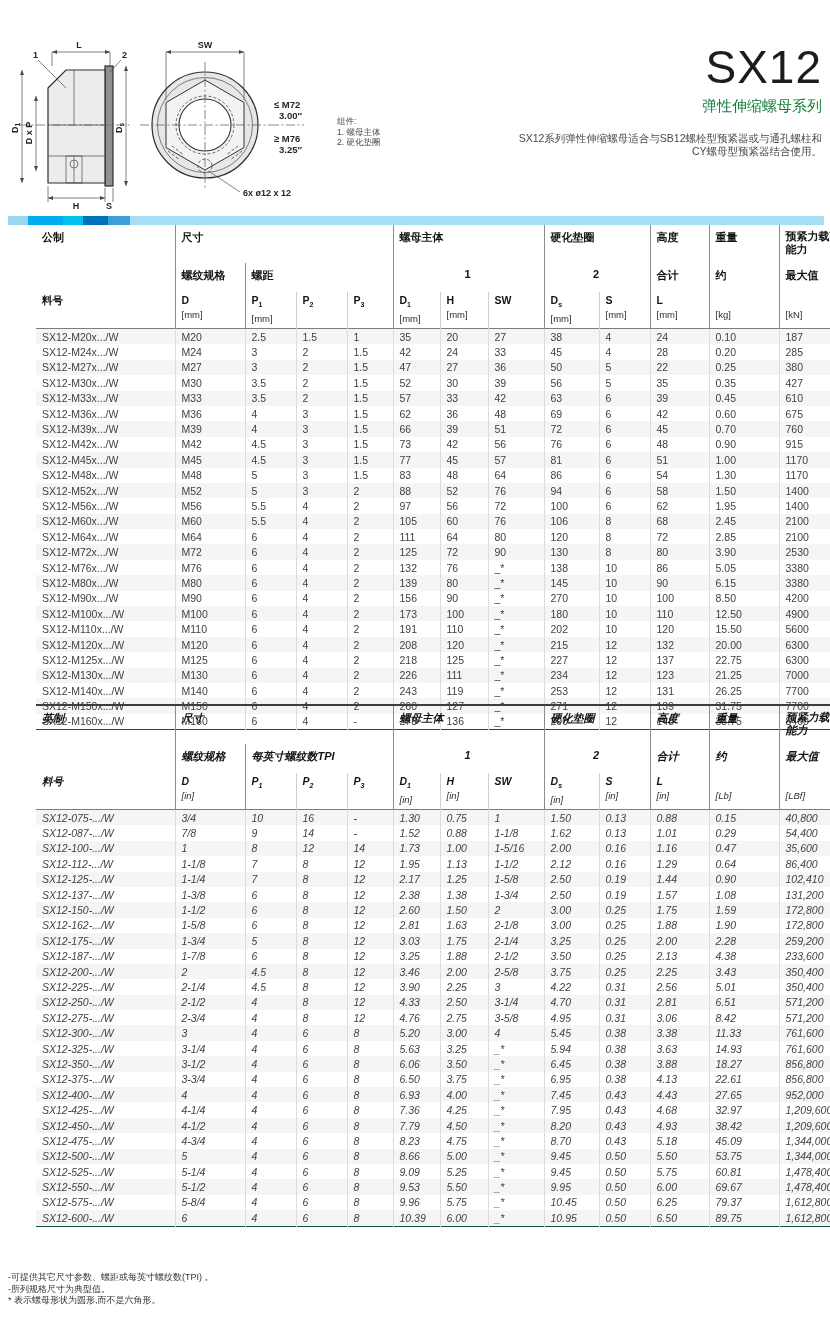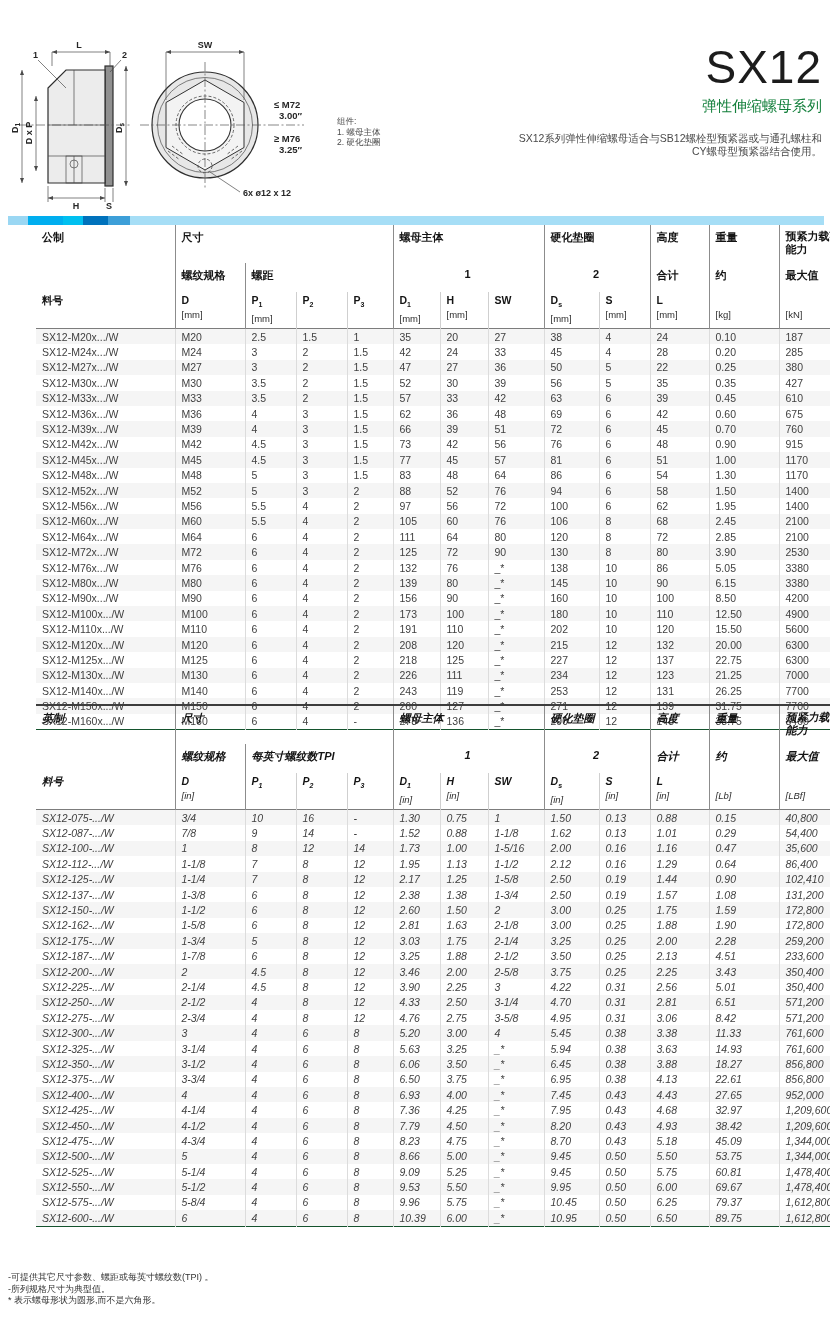--- a/index.html
+++ b/index.html
@@ -518,21 +518,21 @@
         </tr>
         <tr>
           <td>SX12-M90x.../W</td>
           <td>M90</td>
           <td>6</td>
           <td>4</td>
           <td>2</td>
           <td>156</td>
           <td>90</td>
           <td>_*</td>
-          <td>160</td>
+          <td>270</td>
           <td>10</td>
           <td>100</td>
           <td>8.50</td>
           <td>4200</td>
         </tr>
         <tr>
           <td>SX12-M100x.../W</td>
           <td>M100</td>
           <td>6</td>
           <td>4</td>
@@ -885,21 +885,21 @@
           <td>1-7/8</td>
           <td>6</td>
           <td>8</td>
           <td>12</td>
           <td>3.25</td>
           <td>1.88</td>
           <td>2-1/2</td>
           <td>3.50</td>
           <td>0.25</td>
           <td>2.13</td>
-          <td>4.51</td>
+          <td>4.38</td>
           <td>233,600</td>
         </tr>
         <tr>
           <td>SX12-200-.../W</td>
           <td>2</td>
           <td>4.5</td>
           <td>8</td>
           <td>12</td>
           <td>3.46</td>
           <td>2.00</td>

